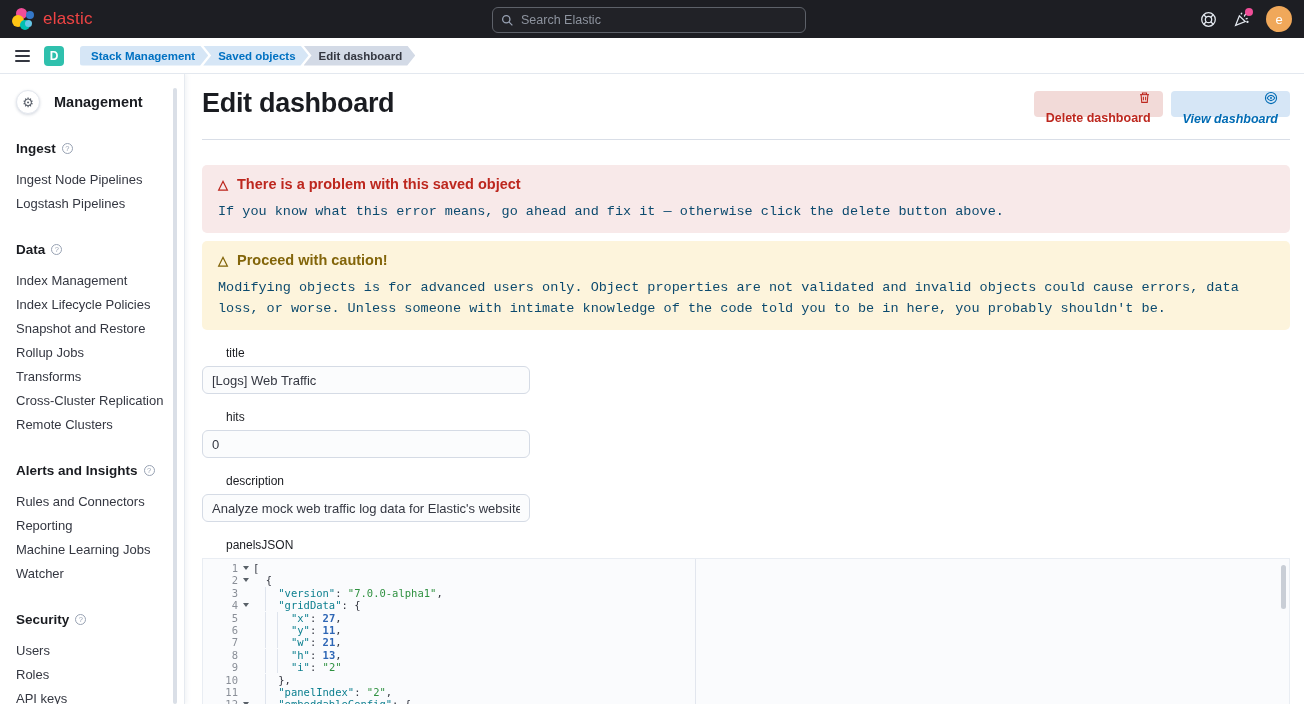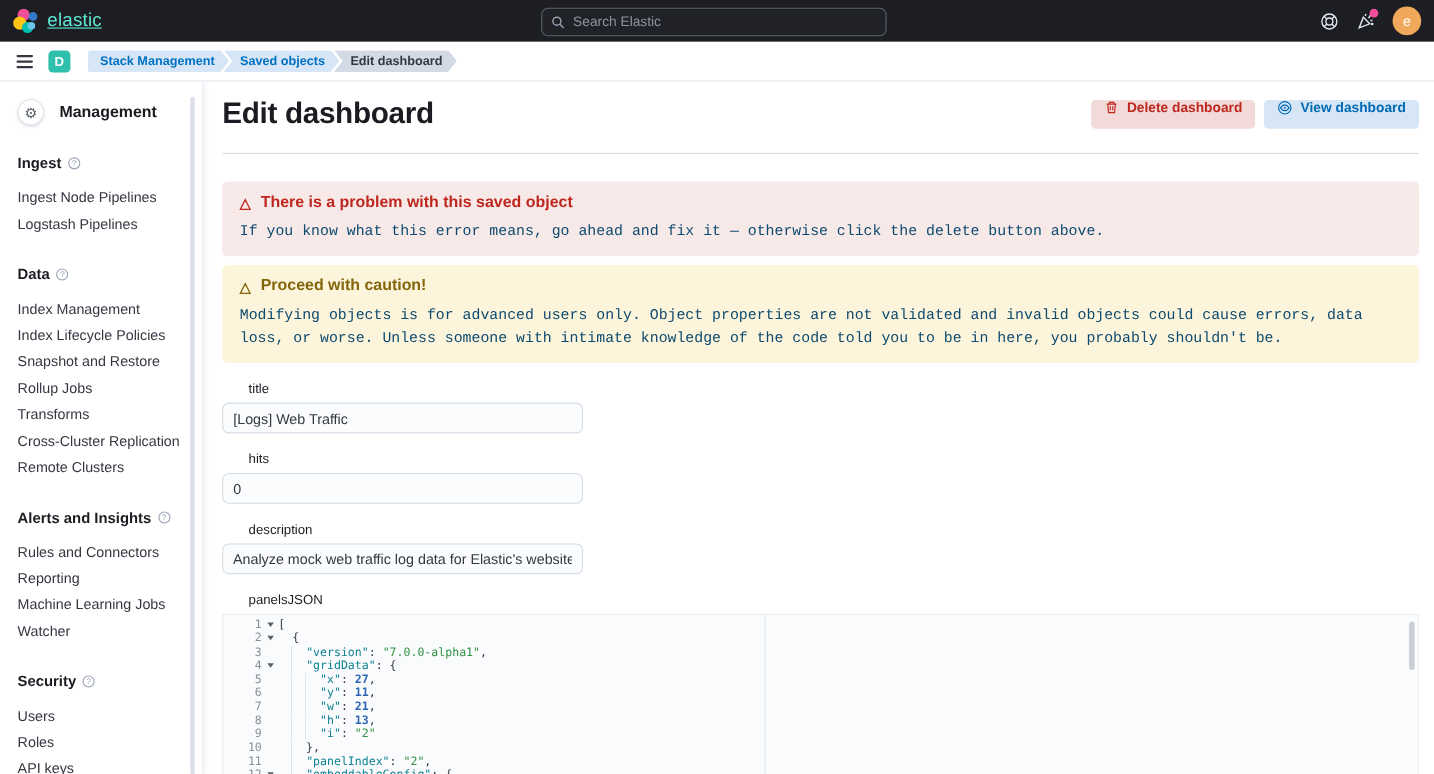--- a/index.html
+++ b/index.html
@@ -10,21 +10,21 @@
   
   .top-header { height:38px; flex:0 0 38px; background:var(--header-bg); display:flex; align-items:center; position:relative; padding:0 12px; }
   .logo { display:flex; align-items:center; gap:9px; cursor:pointer; }
   .logo-mark { position:relative; width:22px; height:22px; display:inline-block; }
   .logo-mark i { position:absolute; border-radius:50%; }
   .lm-pink   { width:11px; height:11px; left:4px; top:0;  background:var(--logo-pink); }
   .lm-blue   { width:8px;  height:8px;  right:0; top:3px; background:var(--logo-blue); }
   .lm-yellow { width:12px; height:12px; left:0;  top:7px; background:var(--logo-yellow); }
   .lm-teal   { width:10px; height:10px; left:8px; bottom:0; background:var(--logo-teal); }
   .lm-lblue  { width:7px;  height:7px;  right:2px; bottom:3px; background:var(--logo-lightblue); }
-  .logo-text { color:#5eead4; font-size:17px; letter-spacing:.2px;text-decoration:underline; }
+  .logo-text { color:#ef4444; font-size:17px; letter-spacing:.2px; }
   .search { position:absolute; left:492px; top:7px; width:314px; height:26px; border:1px solid #5d6169; border-radius:6px; display:flex; align-items:center; padding:0 8px; gap:7px; background:rgba(255,255,255,0.02); }
   .search input { flex:1; background:transparent; border:0; outline:none; color:#d4dae5; font-size:12.5px; font-family:"Liberation Sans",sans-serif; }
   .search input::placeholder { color:#8d939e; }
   .header-right { margin-left:auto; display:flex; align-items:center; gap:16px; }
   .hbtn { position:relative; background:none; border:0; cursor:pointer; display:flex; align-items:center; }
   .dot-badge { position:absolute; top:-3px; right:-3px; width:8px; height:8px; border-radius:50%; background:var(--logo-pink); }
   .avatar { width:26px; height:26px; border-radius:50%; background:var(--avatar-bg); color:#fff; font-size:13px; display:flex; align-items:center; justify-content:center; cursor:pointer; }
 
   
   .crumb-bar { height:36px; flex:0 0 36px; background:#fff; display:flex; align-items:center; padding:0 8px; border-bottom:1px solid #e3e8ef; position:relative; z-index:3; }
@@ -48,23 +48,23 @@
   .side-section { margin-top:27px; }
   .side-heading { font-size:13.5px; font-weight:bold; color:#1a1c21; margin-bottom:11px; display:flex; align-items:center; gap:6px; }
   .help-circle { width:11px; height:11px; border:1px solid #98a2b3; border-radius:50%; color:#98a2b3; font-size:7.5px; line-height:9px; text-align:center; display:inline-block; font-weight:normal; }
   .side-item { font-size:13px; color:#343741; padding:4.5px 0; cursor:pointer; }
 
   
   .main { flex:1; min-width:0; background:#fff; padding:0 14px 0 17px; overflow:hidden; }
   .page-head { margin-top:14px; display:flex; align-items:center; justify-content:space-between; }
   .page-title { font-size:27px; font-weight:bold; color:#1a1c21; letter-spacing:-.3px; }
   .head-buttons { display:flex; gap:8px; }
-  .btn { height:26px; border:0; border-radius:4px; padding:0 12px; font-size:12.5px; font-weight:600; font-family:"Liberation Sans",sans-serif; display:flex; align-items:flex-start; gap:7px; cursor:pointer; }
+  .btn { height:26px; border:0; border-radius:4px; padding:0 12px; font-size:12.5px; font-weight:600; font-family:"Liberation Sans",sans-serif; display:flex; align-items:flex-end; gap:7px; cursor:pointer;flex-direction:column; }
   .btn-danger { background:var(--danger-bg-btn); color:var(--danger-text); }
-  .btn-primary { background:var(--primary-bg); color:var(--primary-btn-text); }
+  .btn-primary { background:var(--primary-bg); color:var(--primary-btn-text);font-style:italic; }
   .rule { border:0; border-top:1px solid #d9dee7; margin:20px 0 0; }
 
   .callout { border-radius:5px; padding:11px 16px; }
   .callout.danger { margin-top:25px; background:var(--danger-bg); }
   .callout.warning { margin-top:8px; background:var(--warning-bg); }
   .co-title { font-size:14.5px; font-weight:600; display:flex; align-items:center; gap:9px; }
   .callout.danger .co-title { color:var(--danger-text); }
   .callout.warning .co-title { color:var(--warning-text); }
   .co-icon { font-size:13px; }
   .co-body { margin-top:9px; font-size:13.5px; color:#0c4a6e; line-height:21px; max-width:1075px;font-family:Liberation Mono, monospace; }

